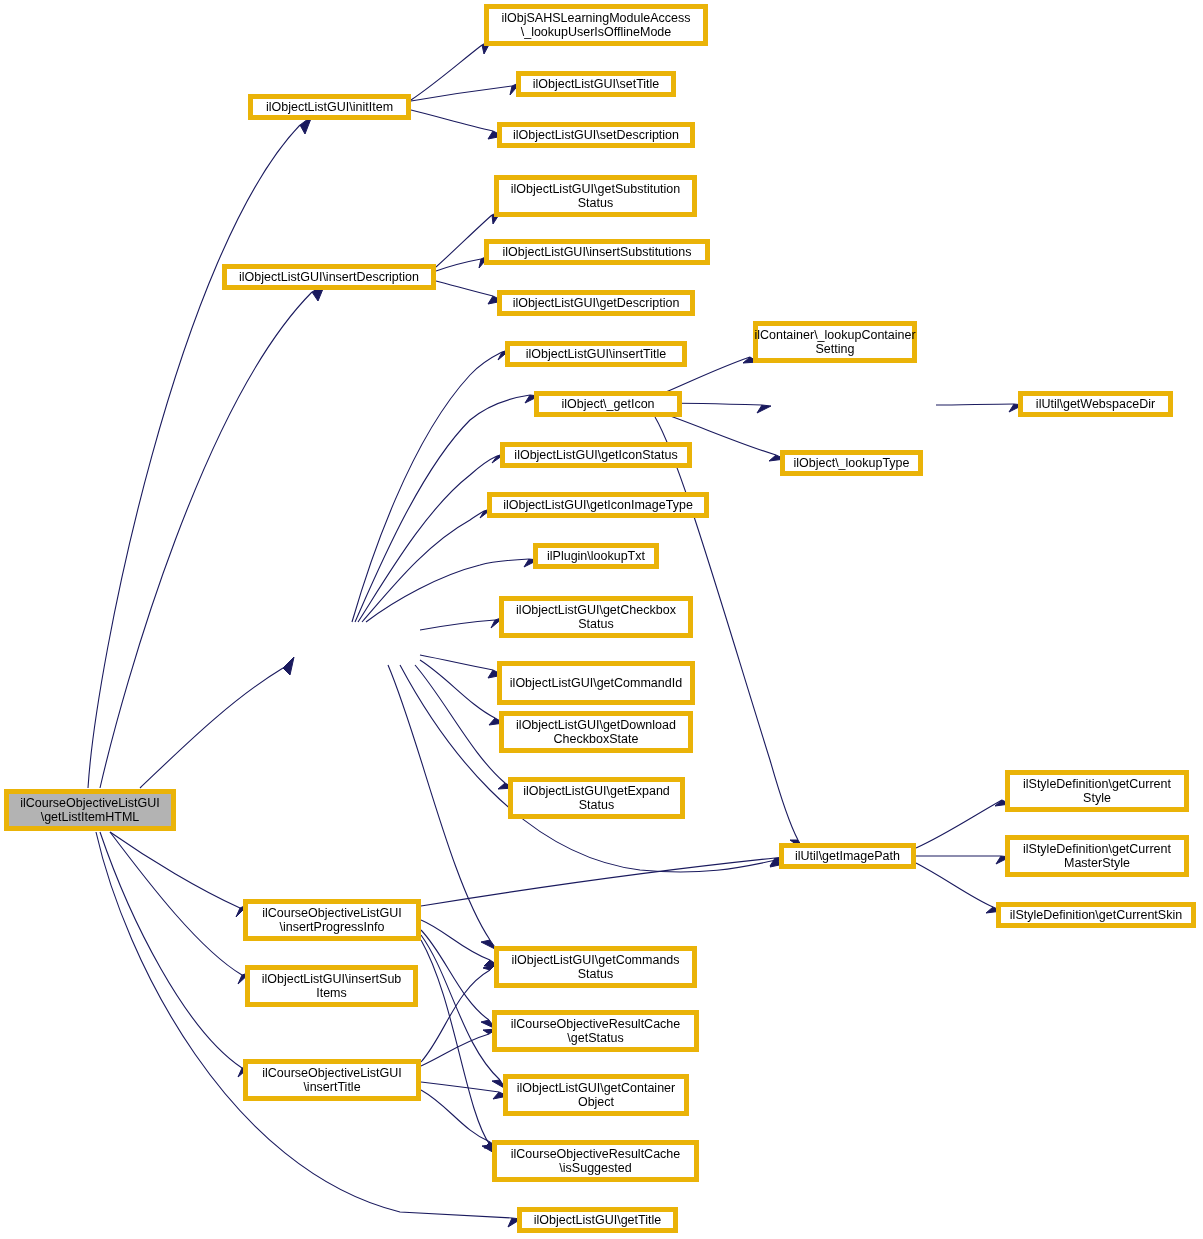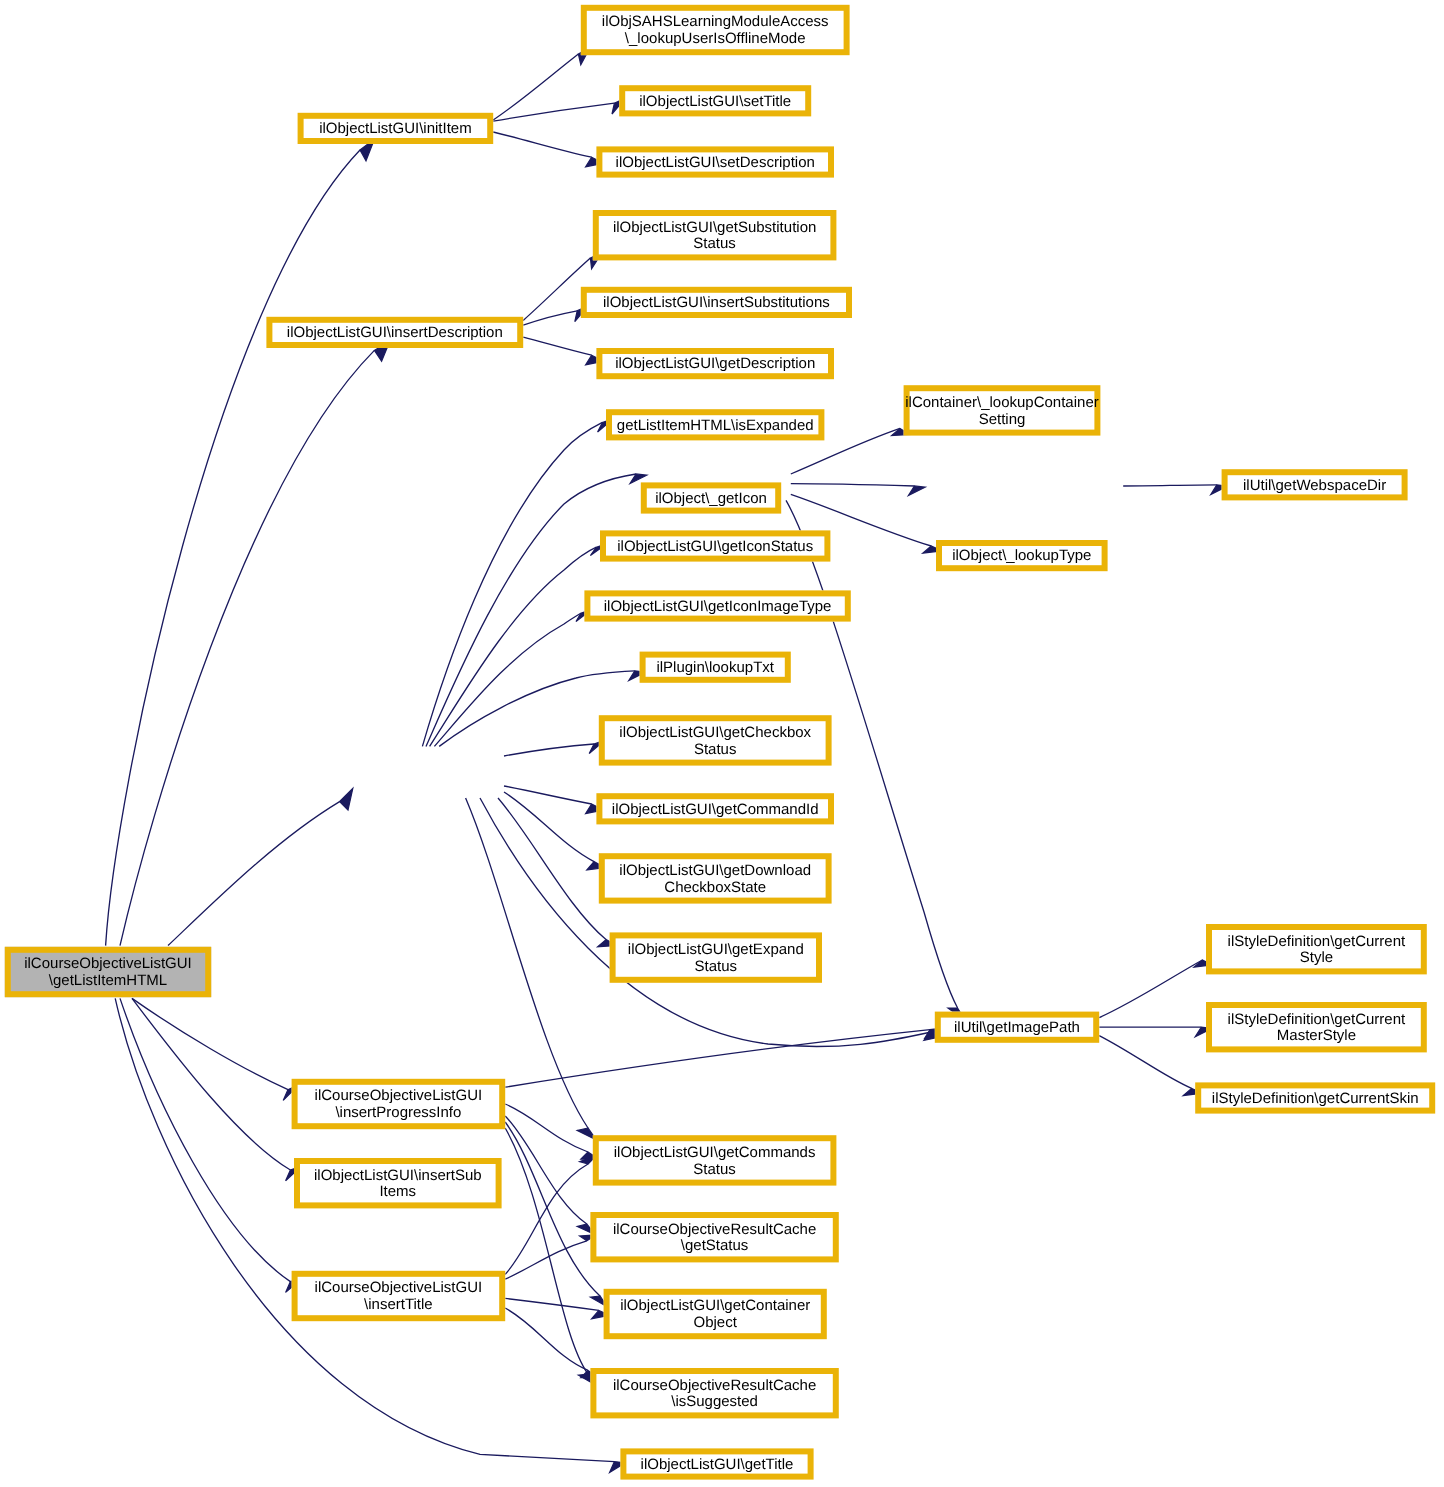--- a/index.html
+++ b/index.html
@@ -186,32 +186,32 @@
   <div class="node" style="left:248px; top:94px; width:163px; height:26px;">ilObjectListGUI\initItem</div>
   <div class="node" style="left:484px; top:4px; width:224px; height:42px;">ilObjSAHSLearningModuleAccess
 \_lookupUserIsOfflineMode</div>
   <div class="node" style="left:516px; top:71px; width:160px; height:26px;">ilObjectListGUI\setTitle</div>
   <div class="node" style="left:497px; top:122px; width:198px; height:26px;">ilObjectListGUI\setDescription</div>
   <div class="node" style="left:222px; top:264px; width:214px; height:26px;">ilObjectListGUI\insertDescription</div>
   <div class="node" style="left:494px; top:175px; width:203px; height:42px;">ilObjectListGUI\getSubstitution
 Status</div>
   <div class="node" style="left:484px; top:239px; width:226px; height:26px;">ilObjectListGUI\insertSubstitutions</div>
   <div class="node" style="left:497px; top:290px; width:198px; height:26px;">ilObjectListGUI\getDescription</div>
-  <div class="node" style="left:505px; top:341px; width:182px; height:26px;">getListItemHTML\isExpanded</div>
-  <div class="node" style="left:534px; top:402px; width:117px; height:26px;">ilObject\_getIcon</div>
+  <div class="node" style="left:505px; top:341px; width:182px; height:26px;">ilObjectListGUI\insertTitle</div>
+  <div class="node" style="left:534px; top:391px; width:148px; height:26px;">ilObject\_getIcon</div>
   <div class="node" style="left:753px; top:321px; width:164px; height:42px;">ilContainer\_lookupContainer
 Setting</div>
   <div class="node" style="left:1018px; top:391px; width:155px; height:26px;">ilUtil\getWebspaceDir</div>
   <div class="node" style="left:780px; top:450px; width:143px; height:26px;">ilObject\_lookupType</div>
   <div class="node" style="left:500px; top:442px; width:192px; height:26px;">ilObjectListGUI\getIconStatus</div>
   <div class="node" style="left:487px; top:492px; width:222px; height:26px;">ilObjectListGUI\getIconImageType</div>
   <div class="node" style="left:533px; top:543px; width:126px; height:26px;">ilPlugin\lookupTxt</div>
   <div class="node" style="left:499px; top:596px; width:194px; height:42px;">ilObjectListGUI\getCheckbox
 Status</div>
-  <div class="node" style="left:497px; top:661px; width:198px; height:26px;">ilObjectListGUI\getCommandId</div>
+  <div class="node" style="left:497px; top:661px; width:198px; height:44px;">ilObjectListGUI\getCommandId</div>
   <div class="node" style="left:499px; top:711px; width:194px; height:42px;">ilObjectListGUI\getDownload
 CheckboxState</div>
   <div class="node" style="left:508px; top:777px; width:177px; height:42px;">ilObjectListGUI\getExpand
 Status</div>
   <div class="node" style="left:779px; top:843px; width:137px; height:26px;">ilUtil\getImagePath</div>
   <div class="node" style="left:1005px; top:770px; width:184px; height:42px;">ilStyleDefinition\getCurrent
 Style</div>
   <div class="node" style="left:1005px; top:835px; width:184px; height:42px;">ilStyleDefinition\getCurrent
 MasterStyle</div>
   <div class="node" style="left:996px; top:902px; width:200px; height:26px;">ilStyleDefinition\getCurrentSkin</div>

